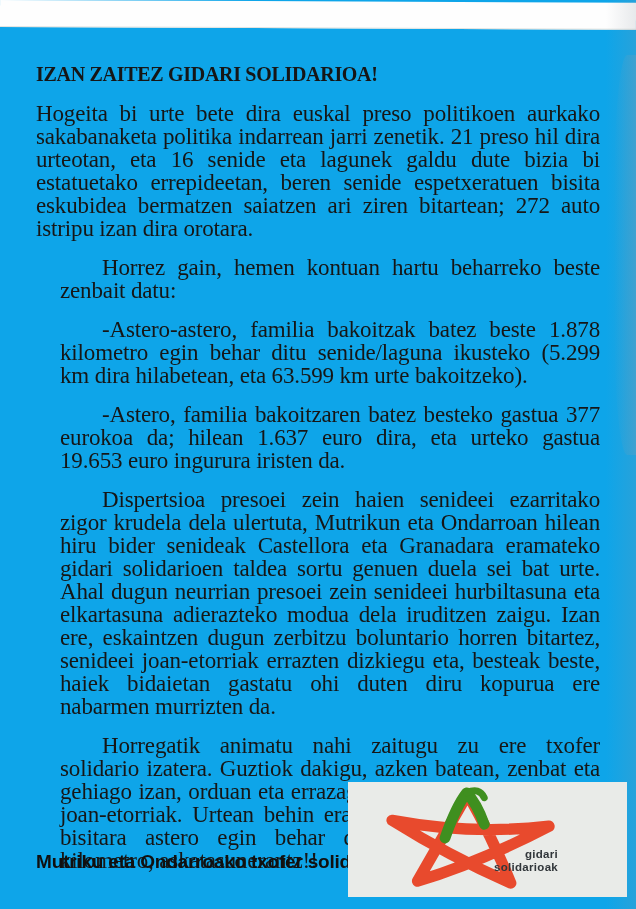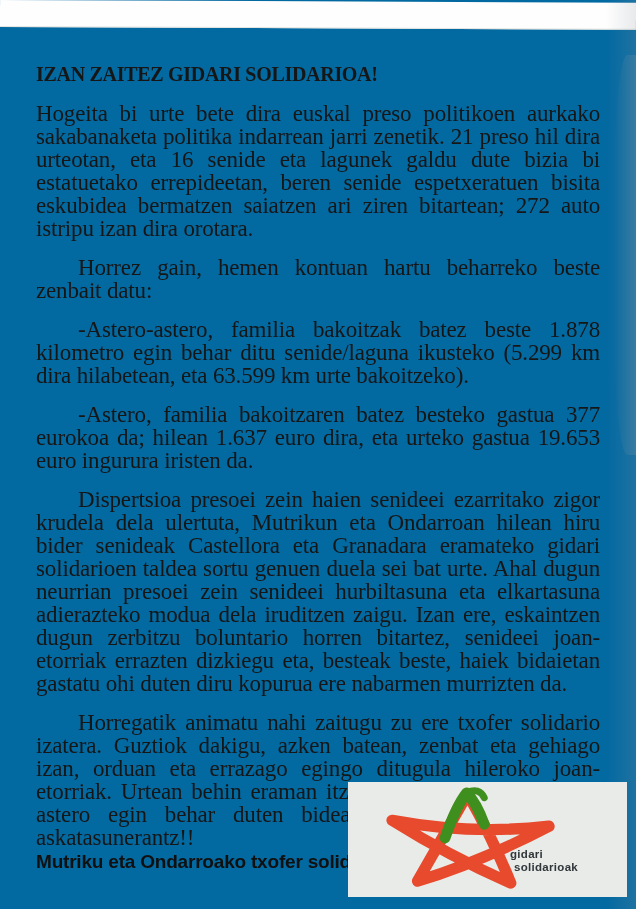--- a/index.html
+++ b/index.html
@@ -4,21 +4,21 @@
 <style>
   html, body {
     margin: 0;
     padding: 0;
     background: #9a9a9a;
   }
   .scan-page {
     position: relative;
     width: 636px;
     height: 909px;
-    background: #0369a1;
+    background: #0ea5e9;
     overflow: hidden;
     font-family: "Liberation Serif", serif;
     color: #161616;
     text-decoration: underline;
   }
   
   .scan-top-band {
     position: absolute;
     top: 0; left: 0;
     width: 100%;
@@ -59,20 +59,21 @@
   }
   .para {
     font-size: 23px;
     line-height: 23px;
     letter-spacing: -0.15px;
     text-align: justify;
     margin: 0 0 16px 0;
   }
   .para.indent {
     text-indent: 42px;
+    margin-left: 24px;
   }
   
   .footer-caption {
     position: absolute;
     left: 36px;
     top: 851px;
     font-family: "Liberation Sans", sans-serif;
     font-weight: bold;
     font-size: 19px;
     letter-spacing: -0.2px;
@@ -89,28 +90,29 @@
   }
   .star-logo {
     position: absolute;
     left: 36px;
     top: 4px;
     width: 177px;
     height: 104px;
   }
   .logo-wordmark {
     position: absolute;
-    left: 162px;
+    left: 142px;
     top: 66px;
     font-family: "Liberation Sans", sans-serif;
     font-weight: bold;
     font-size: 11.5px;
     line-height: 13px;
     color: #31363a;
     letter-spacing: 0.3px;
+    text-align: right;
   }
   .logo-wordmark .line2 {
     margin-left: 4px;
   }
 </style>
 </head>
 <body>
 
 <div class="scan-page">
 

